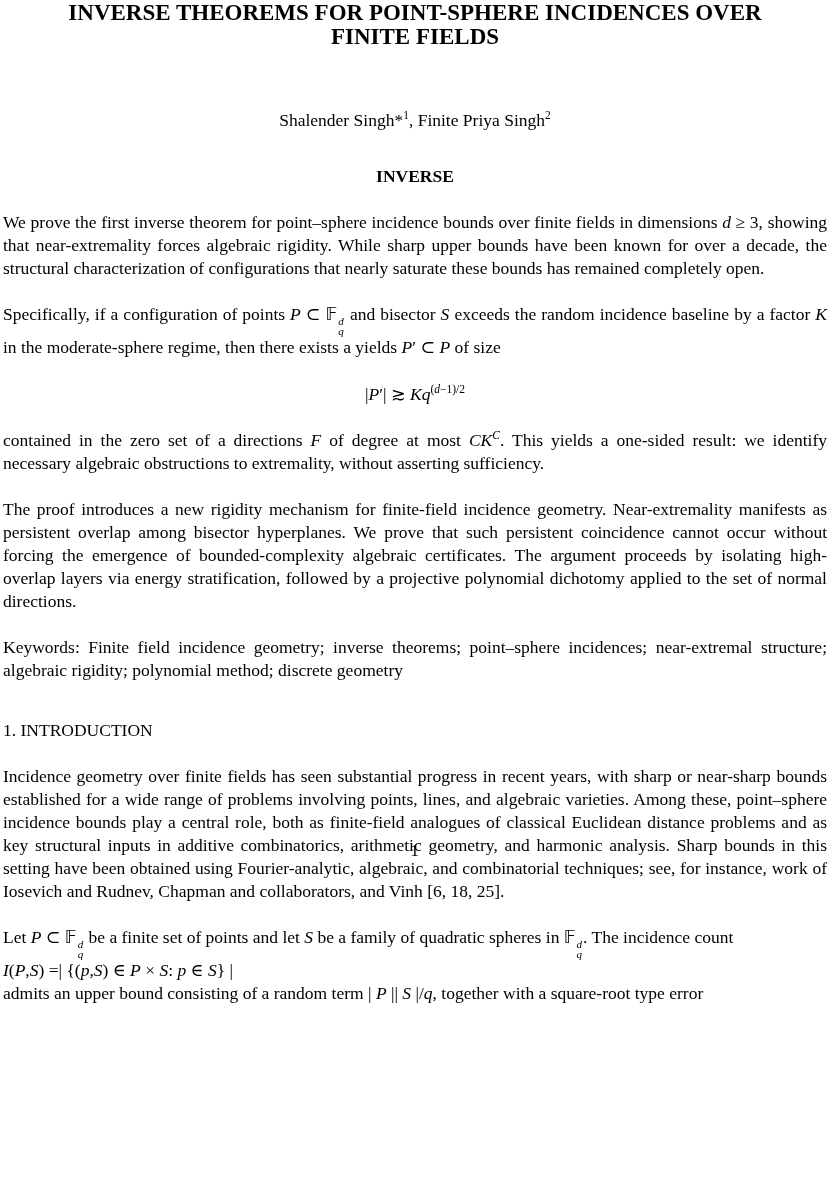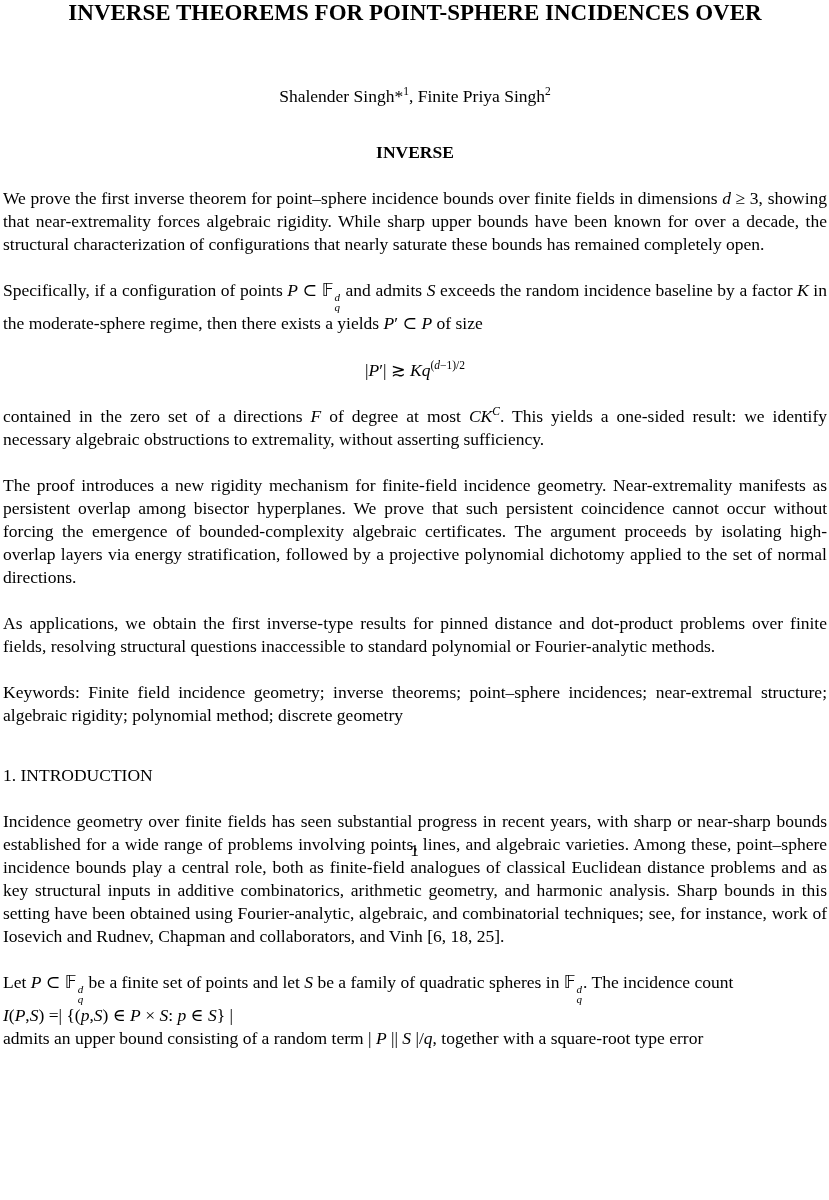--- a/index.html
+++ b/index.html
@@ -74,40 +74,39 @@
     text-align: left;
     margin-left: 1px;
     margin-right: 1px;
   }
 </style>
 </head>
 <body>
 
 <div class="page">
 
-  <h1 class="title"><span>INVERSE THEOREMS FOR POINT-SPHERE INCIDENCES OVER</span><br></h1>
+  <h1 class="title"><span>INVERSE THEOREMS FOR POINT-SPHERE INCIDENCES OVER</span><br><span>FINITE FIELDS</span></h1>
 
   <div class="authors"><span>Shalender Singh*</span><span class="seg-sup">1</span><span>, Finite Priya Singh</span><span class="seg-sup">2</span></div>
 
   <div class="abstract-heading">INVERSE</div>
 
   <p class="para"><span>We prove the first inverse theorem for point–sphere incidence bounds over finite fields in dimensions </span><span class="seg-i">d</span><span> ≥ 3, showing that near-extremality forces algebraic rigidity. While sharp upper bounds have been known for over a decade, the structural characterization of configurations that nearly saturate these bounds has remained completely open.</span></p>
 
   <p class="para"><span>Specifically, if a configuration of points </span><span class="seg-i">P</span><span> ⊂ </span><span class="seg-bb">𝔽</span><span class="ss">
         <span class="seg-i">d</span>
         <span class="seg-i">q</span>
-      </span><span> and admits </span><span class="seg-i">S</span><span> exceeds the random incidence baseline by a factor </span><span class="seg-i">K</span><span> in the moderate-sphere regime, then there exists a yields </span><span class="seg-i">P</span><span>′ ⊂ </span><span class="seg-i">P</span><span> of size</span></p>
+      </span><span> and bisector </span><span class="seg-i">S</span><span> exceeds the random incidence baseline by a factor </span><span class="seg-i">K</span><span> in the moderate-sphere regime, then there exists a yields </span><span class="seg-i">P</span><span>′ ⊂ </span><span class="seg-i">P</span><span> of size</span></p>
 
   <div class="formula"><span>|</span><span class="seg-i">P</span><span>′| ≳ </span><span class="seg-i">Kq</span><span class="seg-sup">(</span><span class="seg-supi">d</span><span class="seg-sup">−1)/2</span></div>
 
   <p class="para"><span>contained in the zero set of a directions </span><span class="seg-i">F</span><span> of degree at most </span><span class="seg-i">CK</span><span class="seg-supi">C</span><span>. This yields a one-sided result: we identify necessary algebraic obstructions to extremality, without asserting sufficiency.</span></p>
 
   <p class="para"><span>The proof introduces a new rigidity mechanism for finite-field incidence geometry. Near-extremality manifests as persistent overlap among bisector hyperplanes. We prove that such persistent coincidence cannot occur without forcing the emergence of bounded-complexity algebraic certificates. The argument proceeds by isolating high-overlap layers via energy stratification, followed by a projective polynomial dichotomy applied to the set of normal directions.</span></p>
 
-  <p class="para"><span>As applications, we obtain the first inverse-type results for pinned distance and dot-product problems over finite fields, resolving structural questions inaccessible to standard polynomial or Fourier-analytic methods.</span></p>
 
   <p class="para"><span class="seg-b">Keywords:</span><span> Finite field incidence geometry; inverse theorems; point–sphere incidences; near-extremal structure; algebraic rigidity; polynomial method; discrete geometry</span></p>
 
   <div class="section-heading">1. INTRODUCTION</div>
 
   <p class="para"><span>Incidence geometry over finite fields has seen substantial progress in recent years, with sharp or near-sharp bounds established for a wide range of problems involving points, lines, and algebraic varieties. Among these, point–sphere incidence bounds play a central role, both as finite-field analogues of classical Euclidean distance problems and as key structural inputs in additive combinatorics, arithmetic geometry, and harmonic analysis. Sharp bounds in this setting have been obtained using Fourier-analytic, algebraic, and combinatorial techniques; see, for instance, work of Iosevich and Rudnev, Chapman and collaborators, and Vinh [6, 18, 25].</span></p>
 
   <p class="para"><span>Let </span><span class="seg-i">P</span><span> ⊂ </span><span class="seg-bb">𝔽</span><span class="ss">
         <span class="seg-i">d</span>
         <span class="seg-i">q</span>

